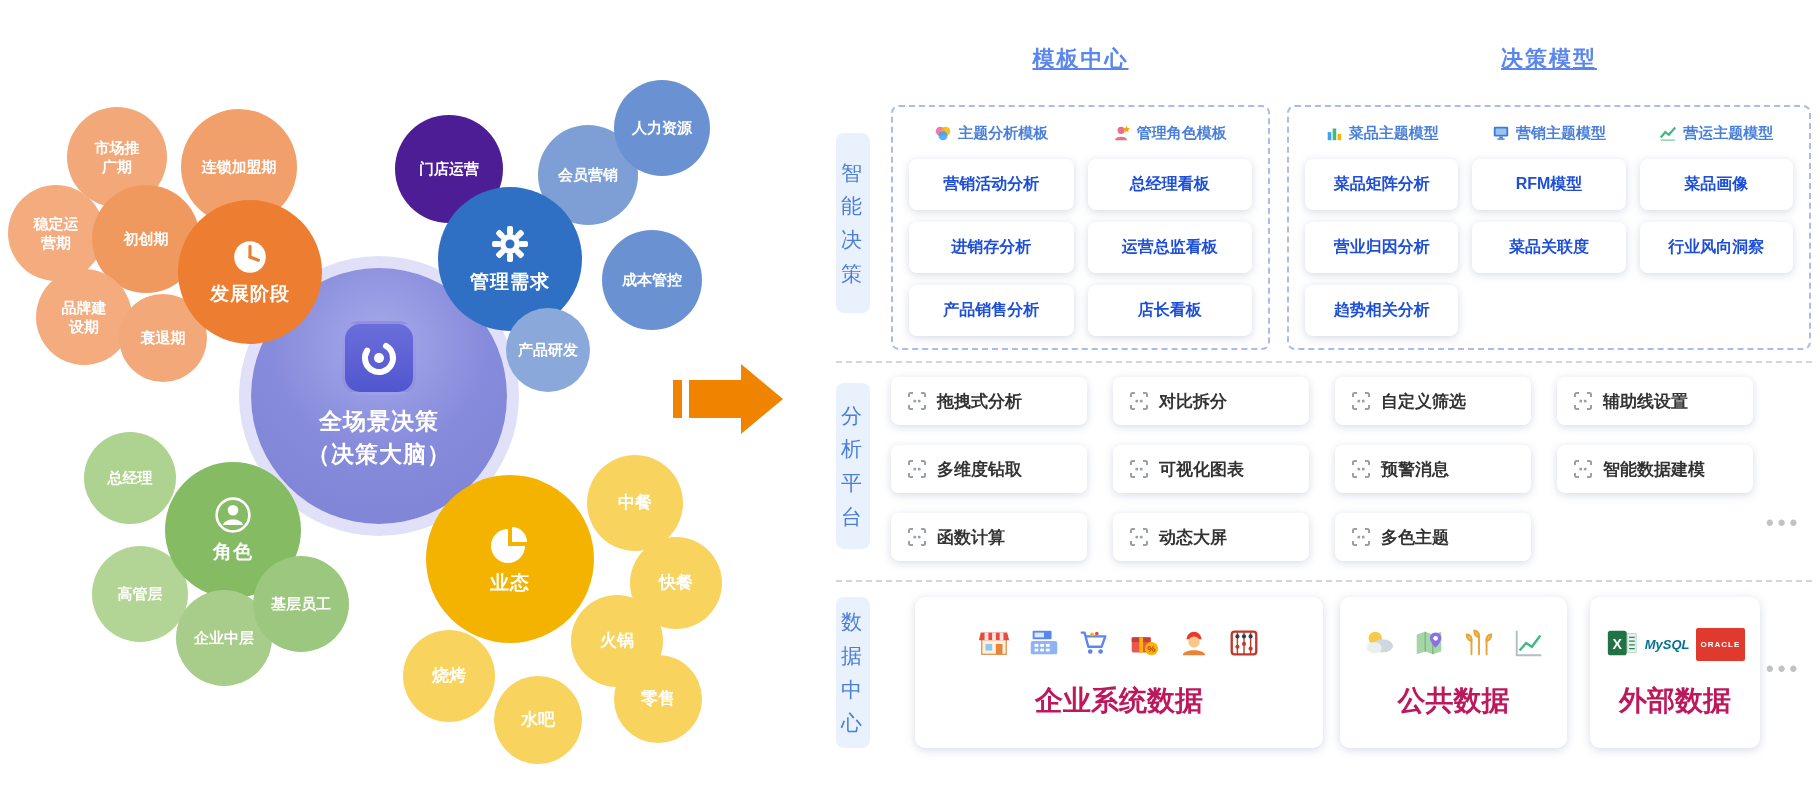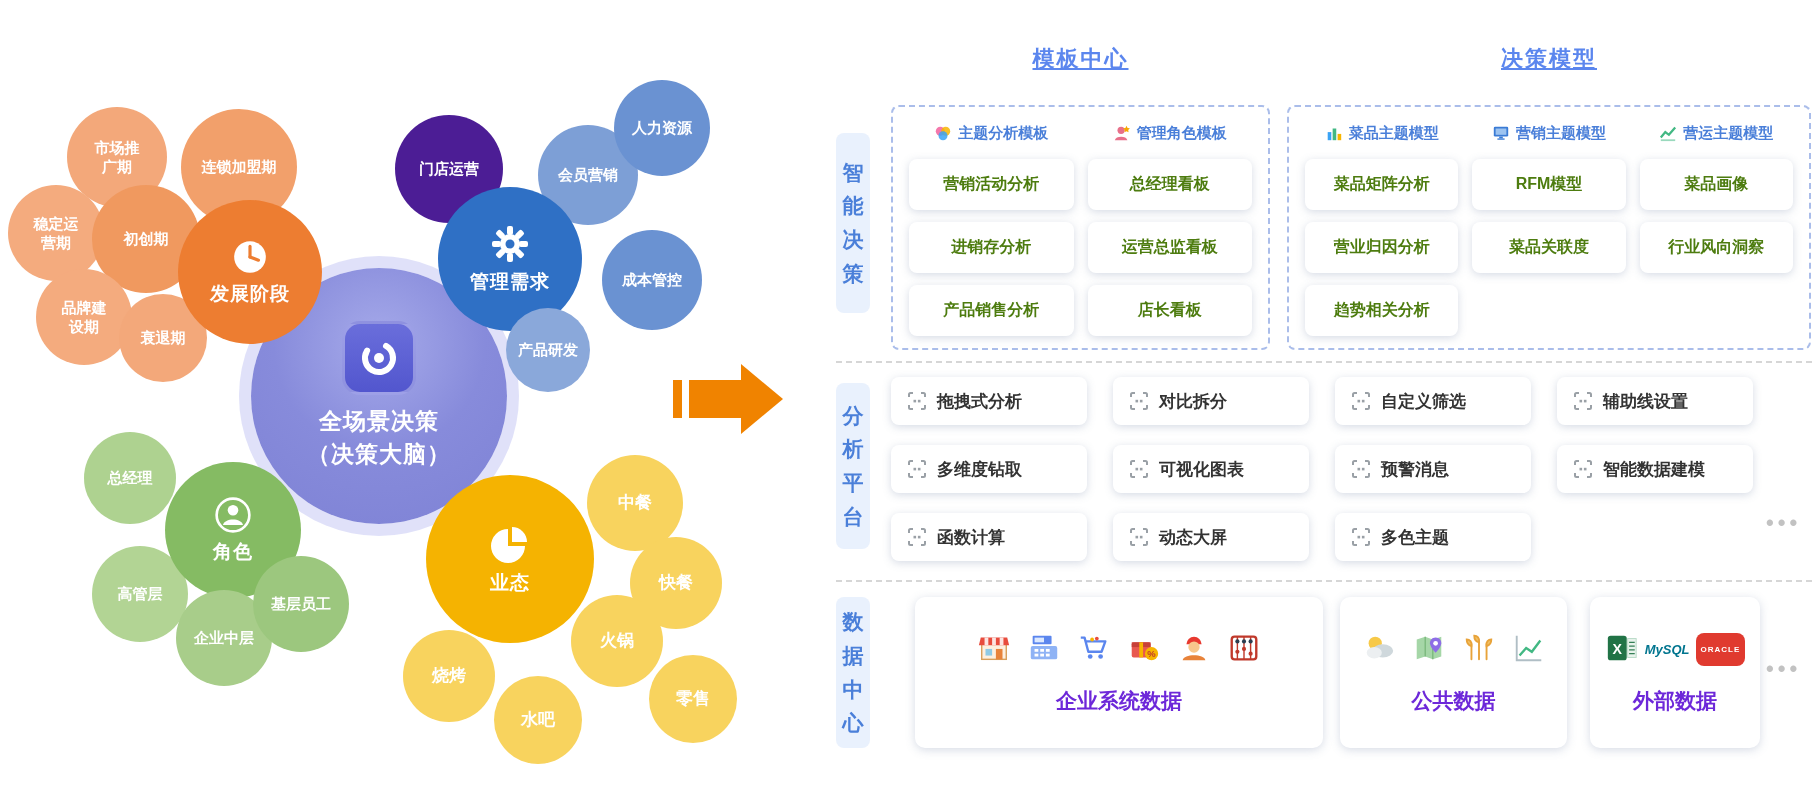--- a/index.html
+++ b/index.html
@@ -44,43 +44,43 @@
   
   .sec-header { position:absolute; top:44px; text-align:center; font-size:22px; font-weight:700; color:#5b86ee; letter-spacing:2px;text-decoration:underline; }
   .sec-h1 { left:891px; width:379px; }
   .sec-h2 { left:1287px; width:524px; }
 
   .vlabel {
     position:absolute; left:836px; width:34px; background:#e9f1fd; border-radius:8px;
     display:flex; align-items:center; justify-content:center;
   }
   .vlabel span {
-    width:24px; font-size:21px; font-weight:700; color:#4a7fd9;
-    line-height:1.6; word-break:break-all; text-align:center;
+    width:24px; font-size:21px; font-weight:400; color:#4a7fd9;
+    line-height:1.6; word-break:break-all; text-align:left;
   }
   #vl1 { top:133px; height:180px; }
   #vl2 { top:383px; height:166px; }
   #vl3 { top:597px; height:151px; }
 
   .group-box {
     position:absolute; top:105px; height:245px;
     border:2px dashed #aabdea; border-radius:8px; padding:12px 16px;
     display:grid; grid-template-rows:28px 1fr 1fr 1fr; gap:12px 14px;
   }
   .tbox1 { left:891px; width:379px; grid-template-columns:1fr 1fr; }
   .tbox2 { left:1287px; width:524px; grid-template-columns:1fr 1fr 1fr; }
 
   .sub-header { display:flex; align-items:center; justify-content:center; gap:6px;
                 color:#4a7fd9; font-weight:700; font-size:15px; white-space:nowrap; }
   .sh-icon { display:flex; align-items:center; }
 
   .chip {
     background:#fff; border-radius:8px; box-shadow:0 2px 8px rgba(120,135,170,0.30);
     display:flex; align-items:center; justify-content:center;
-    font-size:16px; font-weight:600; color:#4d7c0f; white-space:nowrap;
+    font-size:16px; font-weight:600; color:#1d4ed8; white-space:nowrap;
   }
 
   .platform-grid {
     position:absolute; left:891px; top:377px;
     display:grid; grid-template-columns:repeat(4,196px); grid-auto-rows:48px; gap:20px 26px;
   }
   .pitem {
     background:#fff; border-radius:8px; box-shadow:0 2px 8px rgba(120,135,170,0.30);
     display:flex; align-items:center; gap:10px; padding-left:16px;
     font-size:17px; font-weight:600; color:#333; white-space:nowrap;
@@ -93,25 +93,25 @@
   .data-card {
     position:absolute; top:597px; height:151px; background:#fff; border-radius:10px;
     box-shadow:0 2px 10px rgba(120,135,170,0.30);
     display:flex; flex-direction:column; align-items:center; justify-content:center; gap:18px;
   }
   #card1 { left:915px;  width:408px; }
   #card2 { left:1340px; width:227px; }
   #card3 { left:1590px; width:170px; }
   .icon-row { display:flex; align-items:center; gap:16px; }
   #card3 .icon-row { gap:6px; }
-  .card-label { font-size:21px; font-weight:700; color:#6d28d9; }
+  .card-label { font-size:28px; font-weight:700; color:#be185d; }
 
   .mysql-text { font-style:italic; font-weight:700; color:#00758f; font-size:13px; }
   .oracle-badge { background:#e03a2f; color:#fff; font-size:8px; font-weight:700;
-                  padding:12px 5px; border-radius:8px; letter-spacing:1px; }
+                  padding:12px 5px; border-radius:2px; letter-spacing:1px; }
 
   .more { position:absolute; color:#c2c2c2; font-size:22px; font-weight:700; letter-spacing:4px; }
   #more1 { left:1766px; top:510px; }
   #more2 { left:1766px; top:656px; }
 </style>
 </head>
 <body>
 
 <div class="canvas">
 
@@ -223,21 +223,21 @@
     </div>
     <div class="bubble sat" style="left:571px;top:595px;width:92px;height:92px;background:#f8d35e;z-index:2;font-size:17px;">
       <span>火锅</span>
     </div>
     <div class="bubble sat" style="left:403px;top:630px;width:92px;height:92px;background:#f8d35e;z-index:2;font-size:17px;">
       <span>烧烤</span>
     </div>
     <div class="bubble sat" style="left:494px;top:676px;width:88px;height:88px;background:#f8d35e;z-index:2;font-size:17px;">
       <span>水吧</span>
     </div>
-    <div class="bubble sat" style="left:649px;top:655px;width:88px;height:88px;background:#f8d35e;z-index:2;font-size:17px;">
+    <div class="bubble sat" style="left:614px;top:655px;width:88px;height:88px;background:#f8d35e;z-index:2;font-size:17px;">
       <span>零售</span>
     </div>
     <div class="bubble" style="left:426px;top:475px;width:168px;height:168px;background:#f5b301;z-index:3;">
       <span class="cicon">
         <svg width="42" height="42" viewBox="0 0 42 42">
           <path d="M19 23 L19 6 A17 17 0 1 0 36 23 Z" fill="#fff"></path>
           <path d="M23 19 L23 4 A15 15 0 0 1 38 19 Z" fill="#fff"></path>
         </svg>
       </span>
       <span class="cluster-label">业态</span>

